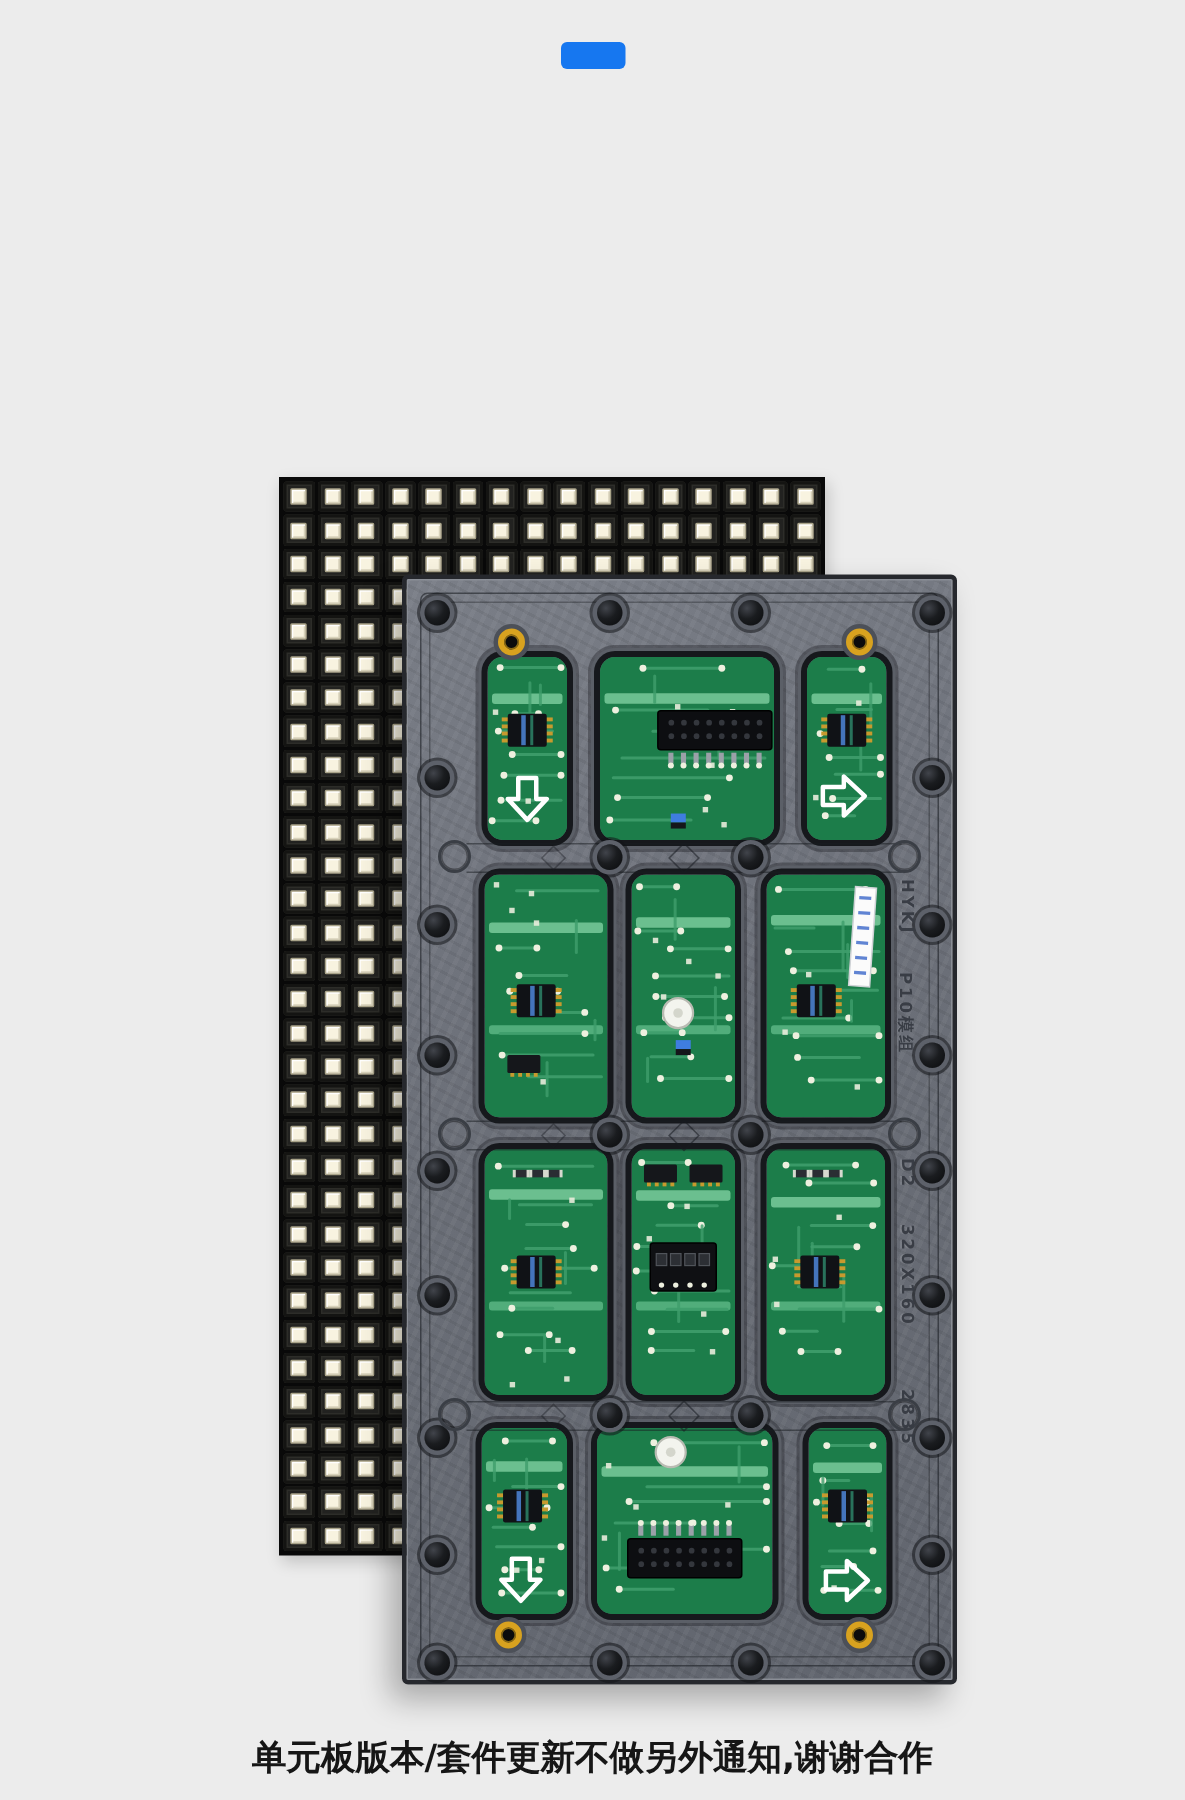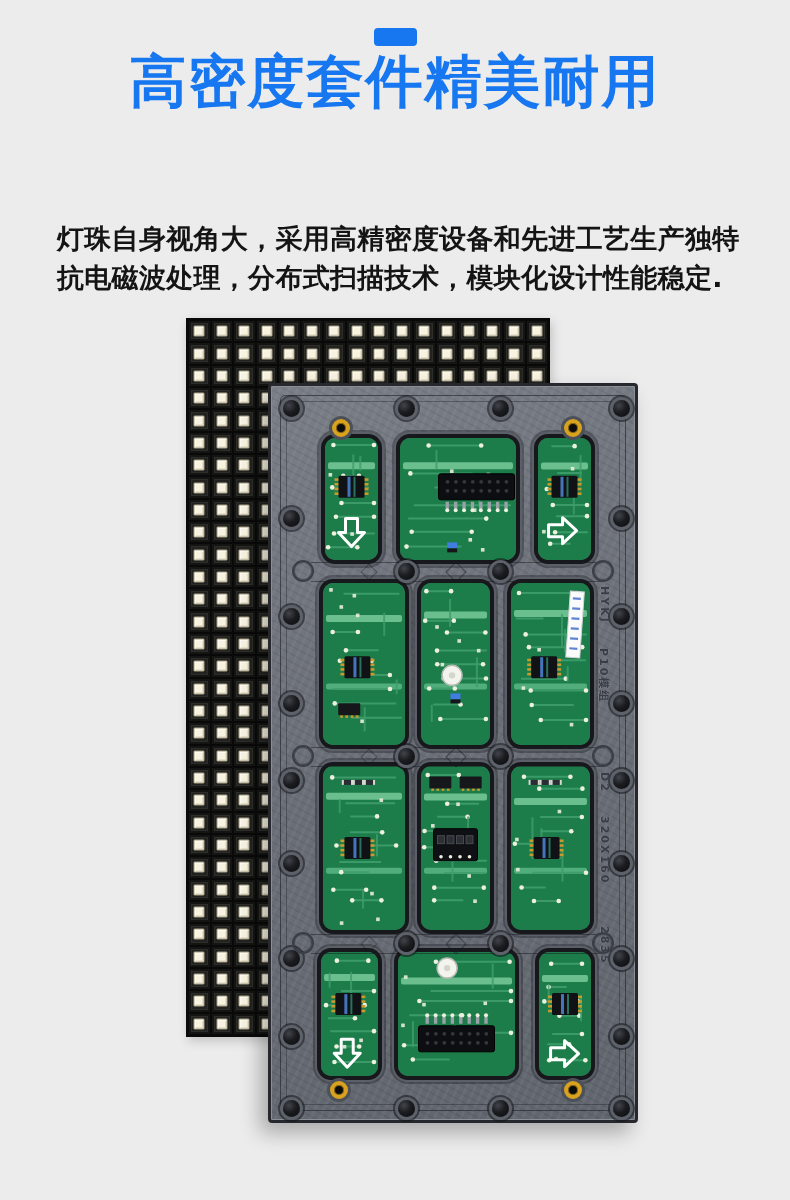--- a/index.html
+++ b/index.html
@@ -65,27 +65,22 @@
         white-space:nowrap;transform:rotate(90deg);transform-origin:left top;opacity:.95;
         text-shadow:0 1px 0 rgba(255,255,255,.12);}
 </style>
 </head>
 <body>
 
 <div class="page">
 
   <div class="top-dash" style="background: rgb(22, 119, 240);"></div>
 
-  <h1 class="title" style="color: rgb(22, 119, 240);">高密度套件精美耐用</h1>
 
 
-  <p class="desc">
-    <span>灯珠自身视角大，采用高精密度设备和先进工艺生产独特</span><br>
-    <span>抗电磁波处理，分布式扫描技术，模块化设计性能稳定.</span>
-  </p>
 
   <div class="figure">
     <div class="led-panel" id="ledPanel">
         <div class="led-cell">
           <span class="led-chip" style="background: rgb(248, 243, 224);"></span>
         </div>
         <div class="led-cell">
           <span class="led-chip" style="background: rgb(248, 243, 224);"></span>
         </div>
         <div class="led-cell">
@@ -2274,14 +2269,15 @@
           <div class="hollow-hole" style="left: 321px; top: 546px;"></div>
         </div>
       <div class="marking" style="left:340px;top:200px">HYKJ</div>
       <div class="marking" style="left:340px;top:262px">P10模组</div>
       <div class="marking" style="left:340px;top:386px">D2</div>
       <div class="marking" style="left:340px;top:430px">320X160</div>
       <div class="marking" style="left:340px;top:540px">2835</div>
     </div>
   </div>
 
+  <p class="footer-note">单元板版本/套件更新不做另外通知,谢谢合作</p>
 
 </div>
 
 </body></html>

